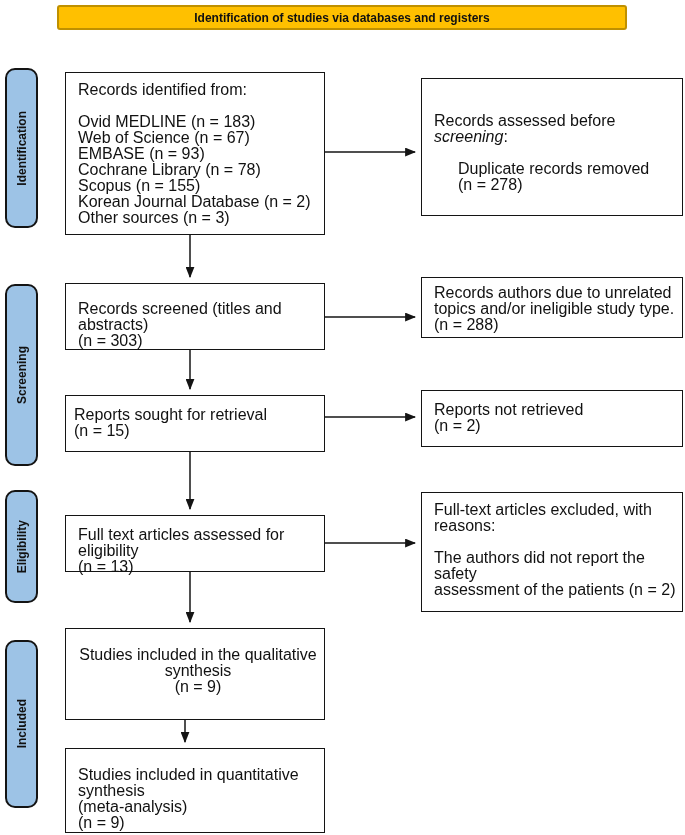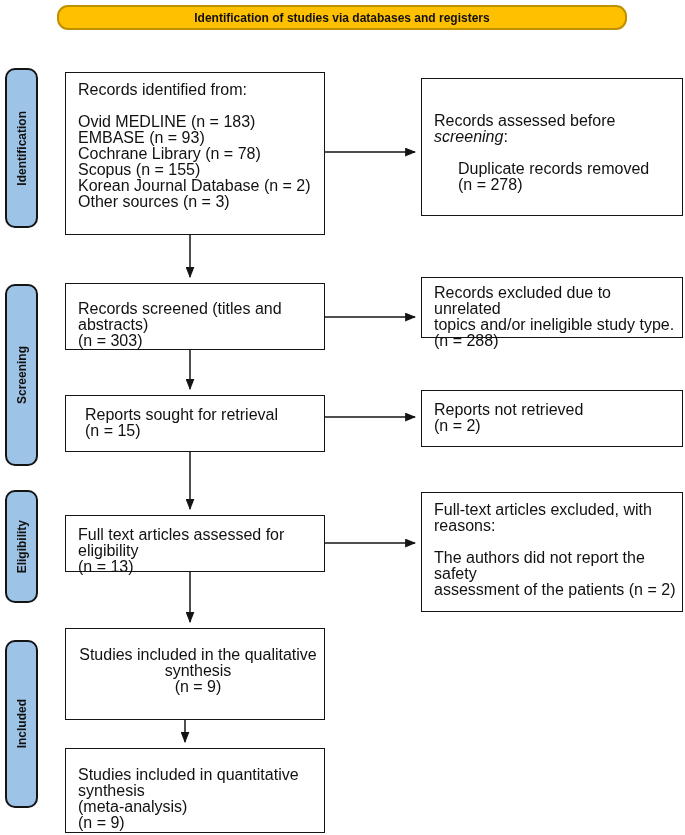--- a/index.html
+++ b/index.html
@@ -14,21 +14,21 @@
   }
 
   
   .banner {
     position: absolute;
     left: 57px; top: 5px;
     width: 570px; height: 25px;
     box-sizing: border-box;
     background: var(--banner-fill, #ffc000);
     border: 2px solid var(--banner-border, #bf9000);
-    border-radius: 11px;
+    border-radius: 3px;
     display: flex; align-items: center; justify-content: center;
     font-weight: bold; font-size: 12px;
   }
 
   
   .stage {
     position: absolute;
     left: 5px; width: 33px;
     box-sizing: border-box;
     background: var(--stage-fill, #9dc3e6);
@@ -57,21 +57,21 @@
     font-size: 16px;
     line-height: 16px;
   }
   .blank-line { height: 16px; }
   .indent { margin-left: 24px; }
 
   #box-identified          { left: 65px;  top: 72px;  width: 260px; height: 163px; padding: 9px 6px 0 12px; }
   #box-removed             { left: 421px; top: 78px;  width: 262px; height: 138px; padding: 34px 6px 0 12px; }
   #box-screened            { left: 65px;  top: 283px; width: 260px; height: 67px;  padding: 17px 6px 0 12px; }
   #box-excluded-topics     { left: 421px; top: 277px; width: 262px; height: 61px;  padding: 7px 6px 0 12px; }
-  #box-sought              { left: 65px;  top: 395px; width: 260px; height: 57px;  padding: 11px 6px 0 19px; }
+  #box-sought              { left: 65px;  top: 395px; width: 260px; height: 57px;  padding: 11px 6px 0 8px; }
   #box-not-retrieved       { left: 421px; top: 390px; width: 262px; height: 57px;  padding: 11px 6px 0 12px; }
   #box-assessed            { left: 65px;  top: 515px; width: 260px; height: 57px;  padding: 11px 6px 0 12px; }
   #box-fulltext-excluded   { left: 421px; top: 492px; width: 262px; height: 120px; padding: 9px 6px 0 12px; }
   #box-qualitative         { left: 65px;  top: 628px; width: 260px; height: 92px;  padding: 18px 6px 0 12px; text-align: center; }
   #box-quantitative        { left: 65px;  top: 748px; width: 260px; height: 85px;  padding: 18px 6px 0 12px; }
 
   .arrows {
     position: absolute;
     left: 0; top: 0;
     pointer-events: none;
@@ -115,20 +115,21 @@
     <span class="stage-label">Eligibility</span>
   </div>
   <div class="stage" id="stage-included">
     <span class="stage-label">Included</span>
   </div>
 
   <div class="box" id="box-identified">
     <div>Records identified from:</div>
     <div class="blank-line"></div>
     <div>Ovid MEDLINE (n = 183)</div>
+    <div>Web of Science (n = 67)</div>
     <div>EMBASE (n = 93)</div>
     <div>Cochrane Library (n = 78)</div>
     <div>Scopus (n = 155)</div>
     <div>Korean Journal Database (n = 2)</div>
     <div>Other sources (n = 3)</div>
   </div>
 
   <div class="box" id="box-removed">
     <div>
       <span>Records assessed before </span><i>screening</i><span>:</span>
@@ -139,21 +140,21 @@
       <div>(n = 278)</div>
     </div>
   </div>
 
   <div class="box" id="box-screened">
     <div>Records screened (titles and abstracts)</div>
     <div>(n = 303)</div>
   </div>
 
   <div class="box" id="box-excluded-topics">
-    <div>Records excluded due to unrelated</div>
+    <div>Records authors due to unrelated</div>
     <div>topics and/or ineligible study type.</div>
     <div>(n = 288)</div>
   </div>
 
   <div class="box" id="box-sought">
     <div>Reports sought for retrieval</div>
     <div>(n = 15)</div>
   </div>
 
   <div class="box" id="box-not-retrieved">

